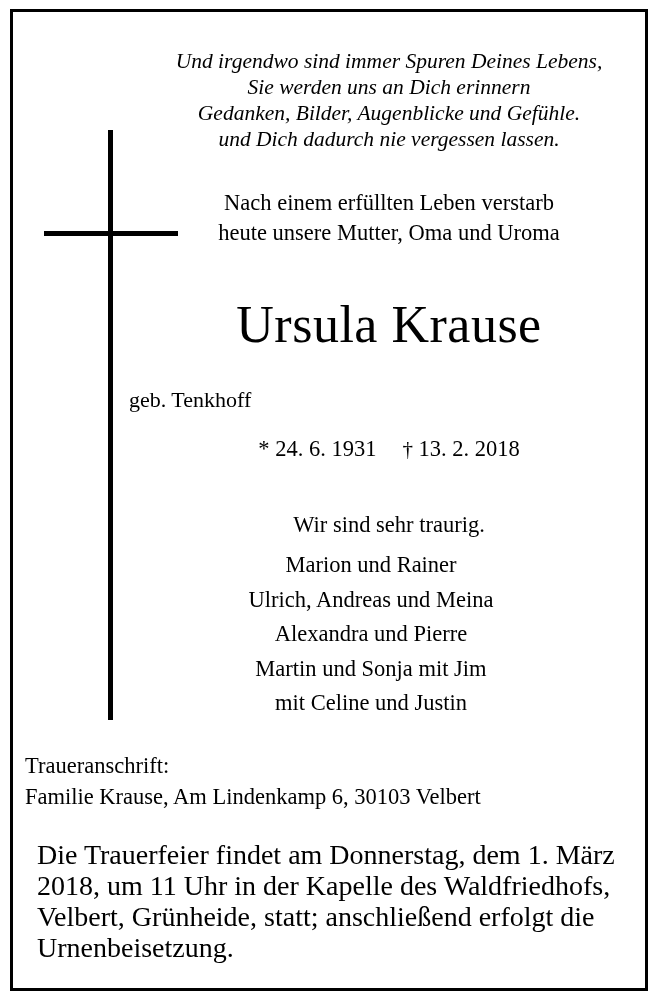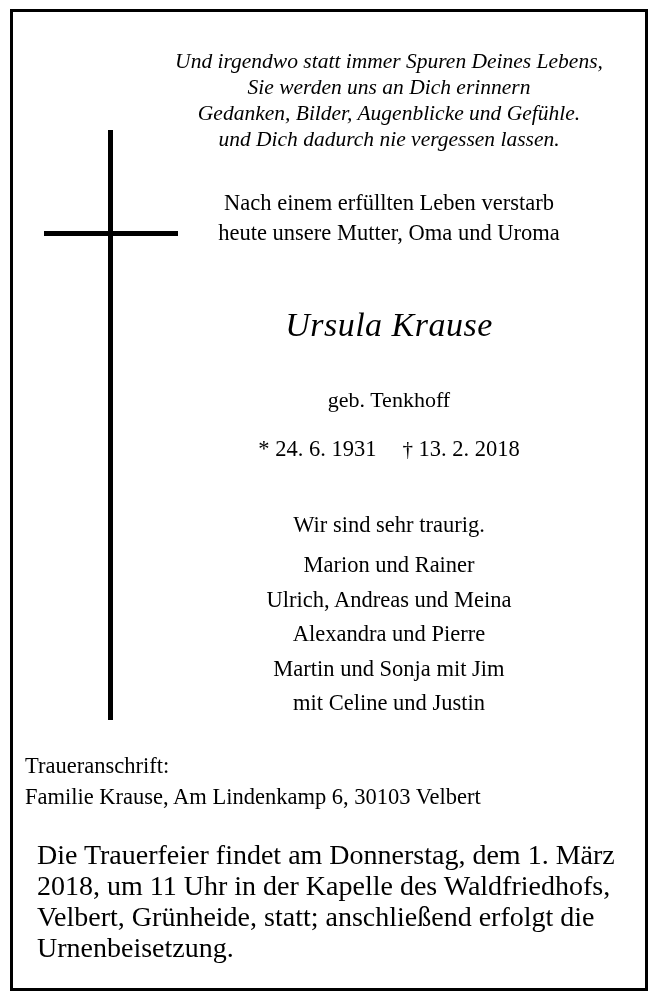--- a/index.html
+++ b/index.html
@@ -86,32 +86,31 @@
     font-size: 22.5px;
     line-height: 30px;
   }
 
   .name {
     position: absolute;
     left: 105px;
     top: 278px;
     width: 520px;
     text-align: center;
-    font-size: 34px;
+    font-size: 52px;
     line-height: 50px;
     letter-spacing: 0.5px;
-    font-style: italic;
   }
 
   .maiden {
     position: absolute;
     left: 105px;
     top: 365px;
     width: 520px;
-    text-align: center;
+    text-align: left;
     font-size: 22px;
   }
 
   .dates {
     position: absolute;
     left: 105px;
     top: 414px;
     width: 520px;
     text-align: center;
     font-size: 22.5px;
@@ -123,21 +122,21 @@
     position: absolute;
     left: 105px;
     top: 490px;
     width: 520px;
     text-align: center;
     font-size: 22.5px;
   }
 
   .survivors {
     position: absolute;
-    left: 105px;
+    left: 87px;
     top: 526px;
     width: 520px;
     text-align: center;
     font-size: 22.5px;
     line-height: 34.5px;
   }
 
   .address {
     position: absolute;
     left: 1px;
@@ -165,21 +164,21 @@
   <div class="border-outer"></div>
 
   <div class="content">
 
     <div class="cross">
       <div class="vertical"></div>
       <div class="horizontal"></div>
     </div>
 
     <div class="poem">
-      <div>Und irgendwo statt immer Spuren Deines Lebens,</div>
+      <div>Und irgendwo sind immer Spuren Deines Lebens,</div>
       <div>Sie werden uns an Dich erinnern</div>
       <div>Gedanken, Bilder, Augenblicke und Gefühle.</div>
       <div>und Dich dadurch nie vergessen lassen.</div>
     </div>
 
     <div class="intro">
       <div>Nach einem erfüllten Leben verstarb</div>
       <div>heute unsere Mutter, Oma und Uroma</div>
     </div>
 

